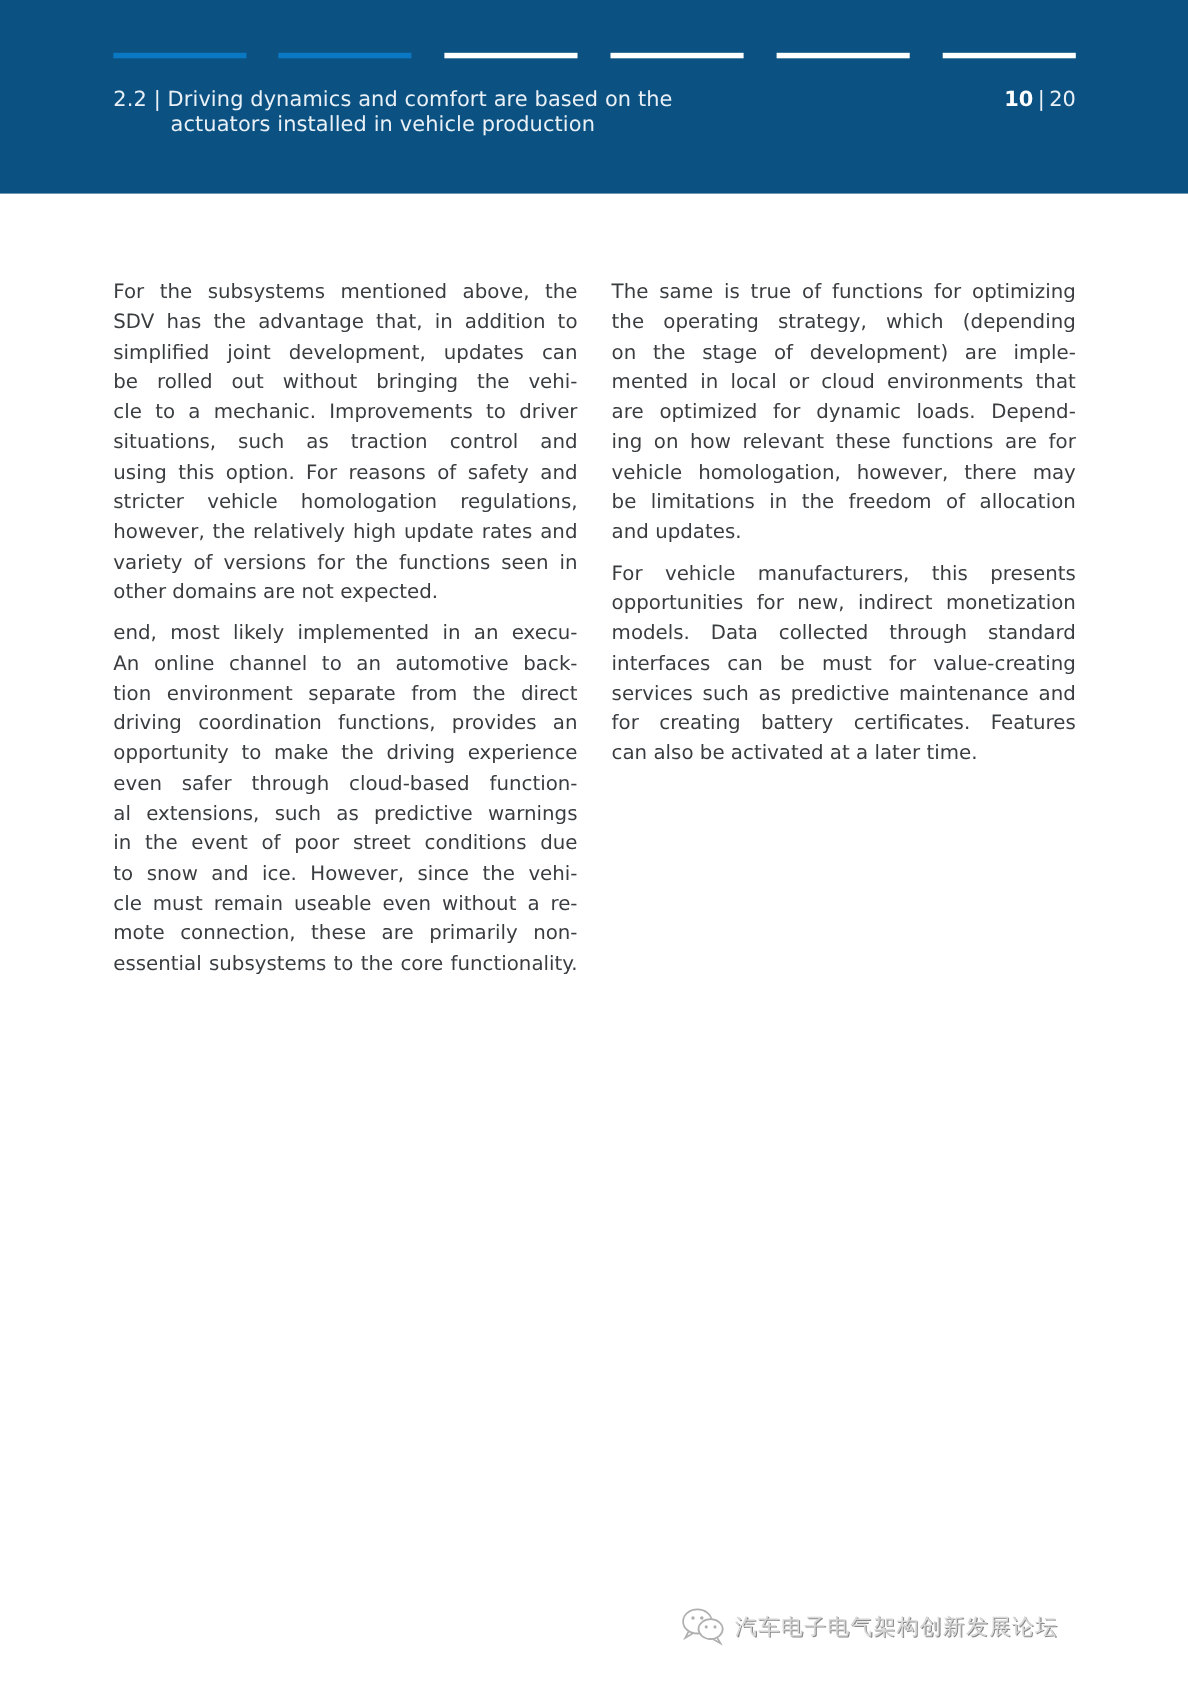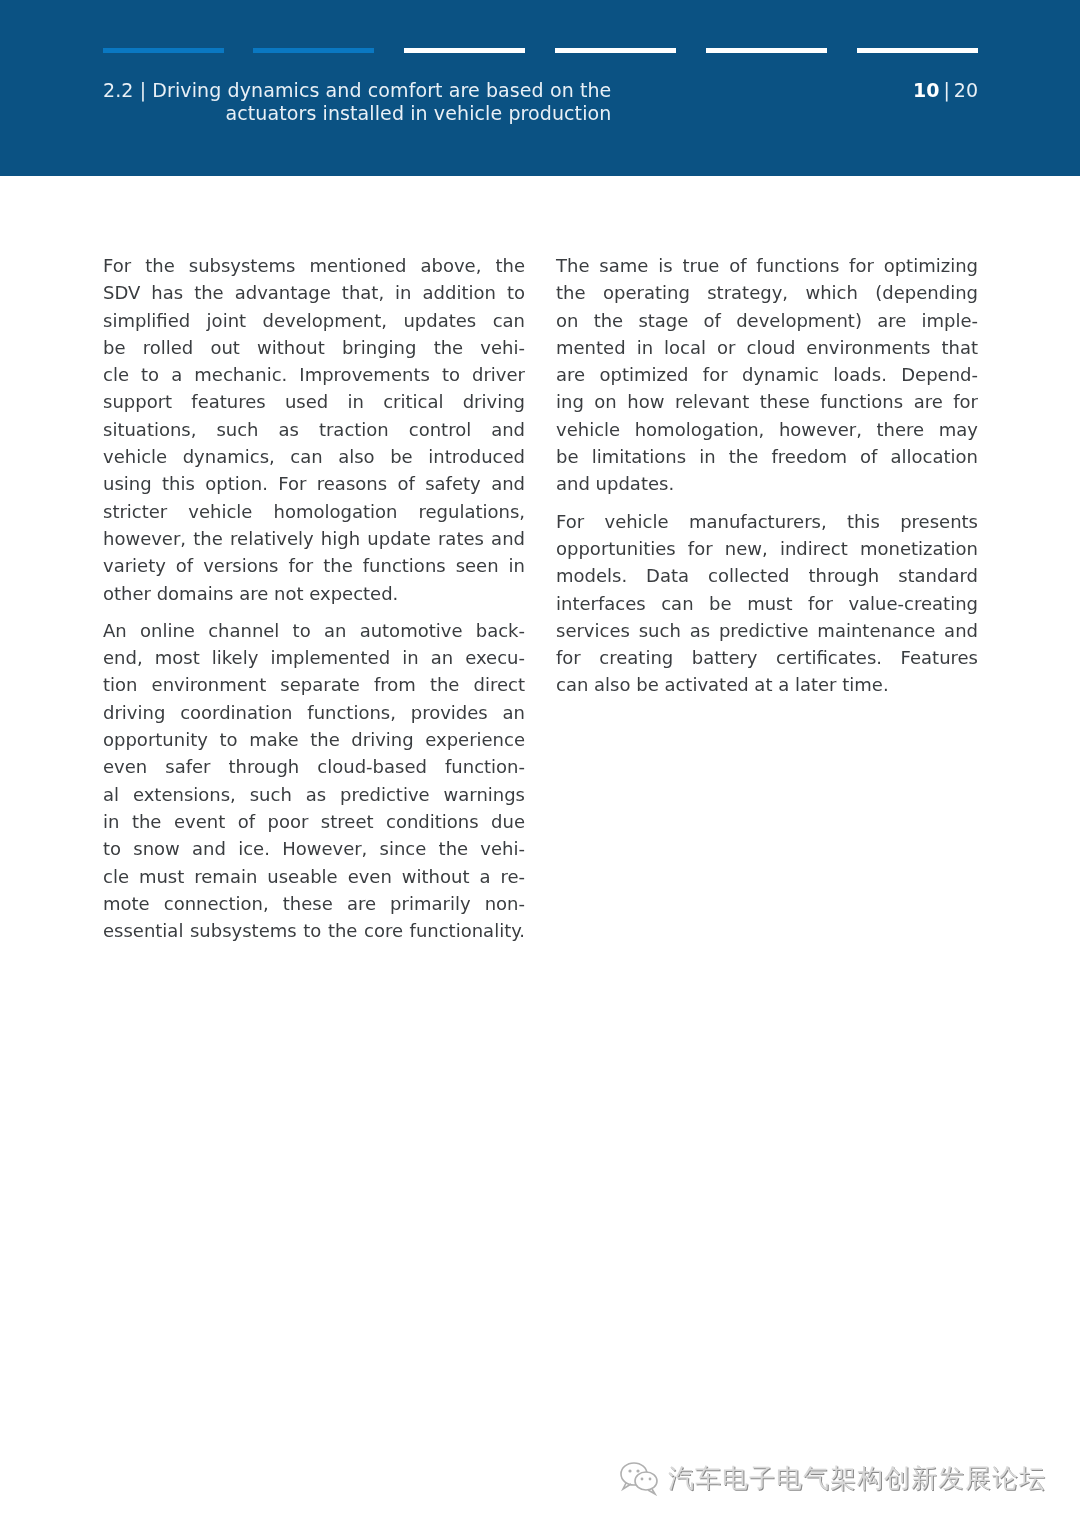--- a/index.html
+++ b/index.html
@@ -39,21 +39,20 @@
       top: 79px;
       color: #e9f0f6;
       font-size: 19px;
       line-height: 23px;
       letter-spacing: 0.1px;
       white-space: nowrap;
     }
     .header-title .l2 {
       display: block;
       padding-left: 52px;
-      text-align: right;
     }
     .page-num {
       position: absolute;
       right: 102px;
       top: 79px;
       color: #e9f0f6;
       font-size: 19px;
       line-height: 23px;
       white-space: nowrap;
     }
@@ -83,21 +82,21 @@
     }
 
     .watermark {
       position: absolute;
       left: 618px;
       top: 1460px;
       display: flex;
       align-items: center;
       gap: 6px;
       color: #d8d8d8;
-      font-size: 26px;
+      font-size: 20px;
       letter-spacing: 1px;
       text-shadow: 1px 1px 0 #8a8a8a, -1px -1px 0 #ffffff;
       white-space: nowrap;
     }
     .watermark svg { display: block; }
   </style>
 </head>
 <body>
 
 <header class="header">
@@ -123,32 +122,30 @@
 </header>
 
 <main>
   <section class="col left">
     <p>
       <span class="ln">For the subsystems mentioned above, the</span>
       <span class="ln">SDV has the advantage that, in addition to</span>
       <span class="ln">simplified joint development, updates can</span>
       <span class="ln">be rolled out without bringing the vehi-</span>
       <span class="ln">cle to a mechanic. Improvements to driver</span>
-      <span class="ln">support features used in critical driving</span>
       <span class="ln">situations, such as traction control and</span>
-      <span class="ln">vehicle dynamics, can also be introduced</span>
       <span class="ln">using this option. For reasons of safety and</span>
       <span class="ln">stricter vehicle homologation regulations,</span>
       <span class="ln">however, the relatively high update rates and</span>
       <span class="ln">variety of versions for the functions seen in</span>
       <span class="ln last">other domains are not expected.</span>
     </p>
     <p>
+      <span class="ln">end, most likely implemented in an execu-</span>
       <span class="ln">An online channel to an automotive back-</span>
-      <span class="ln">end, most likely implemented in an execu-</span>
       <span class="ln">tion environment separate from the direct</span>
       <span class="ln">driving coordination functions, provides an</span>
       <span class="ln">opportunity to make the driving experience</span>
       <span class="ln">even safer through cloud-based function-</span>
       <span class="ln">al extensions, such as predictive warnings</span>
       <span class="ln">in the event of poor street conditions due</span>
       <span class="ln">to snow and ice. However, since the vehi-</span>
       <span class="ln">cle must remain useable even without a re-</span>
       <span class="ln">mote connection, these are primarily non-</span>
       <span class="ln">essential subsystems to the core functionality.</span>

